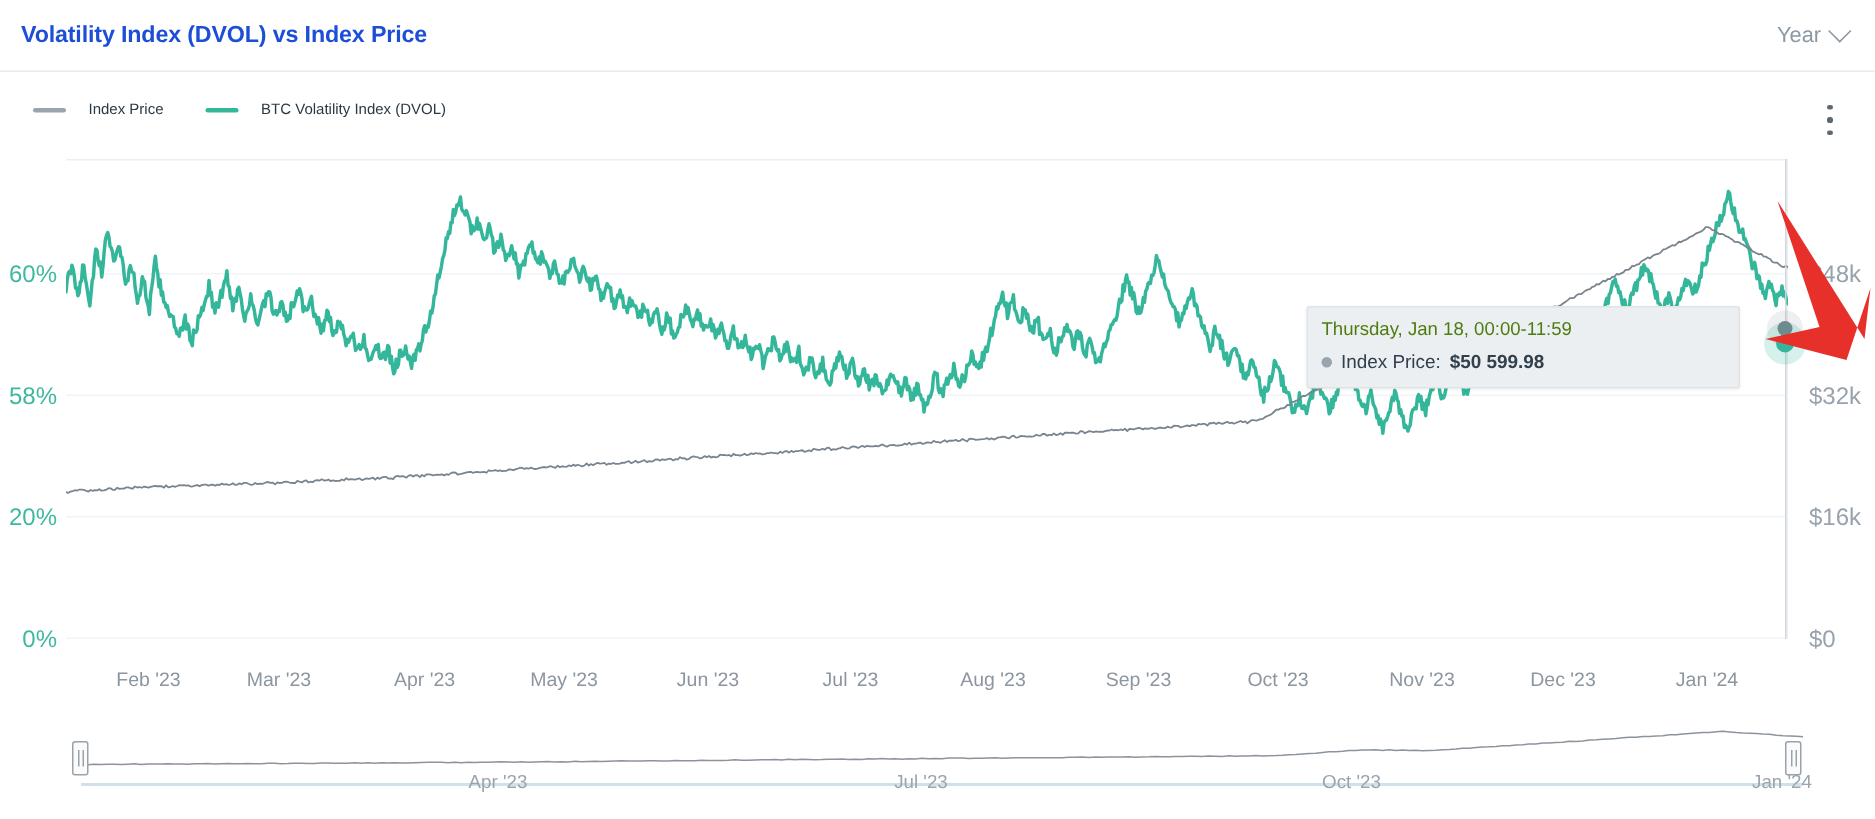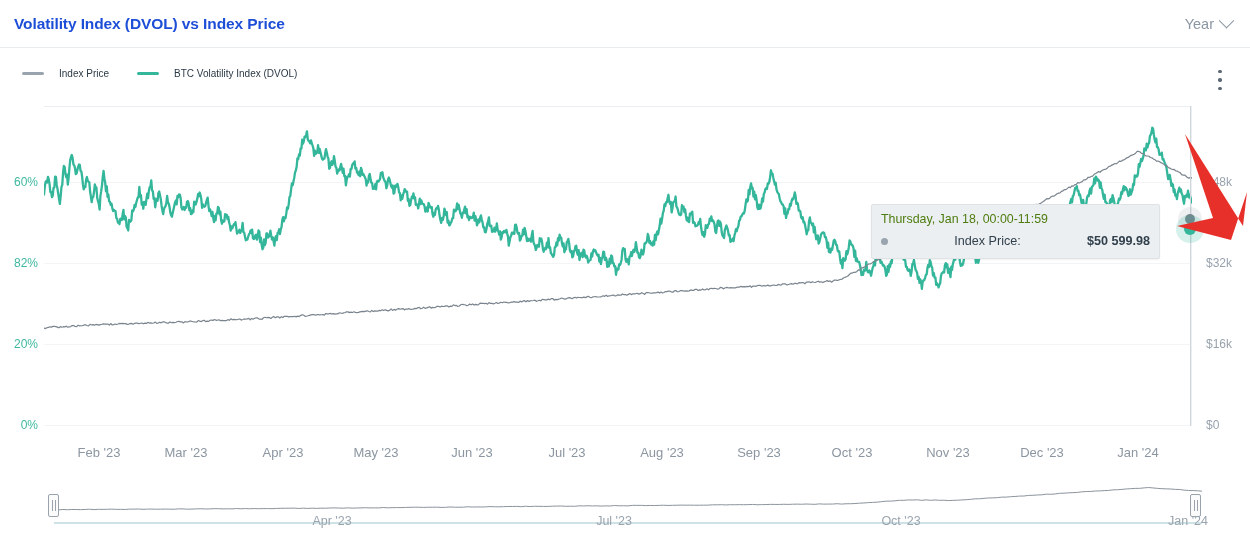--- a/index.html
+++ b/index.html
@@ -75,41 +75,41 @@
     width: 1px; height: 320px; background: #eceff1;
   }
   .gridline {
     position: absolute; left: 0; width: 1148px; height: 1px;
     background: #f2f4f6;
   }
   .chart-svg { position: absolute; left: 0; top: 0; }
 
   
   .ylab-left, .ylab-right, .xlab {
-    position: absolute; font-size: 12px; white-space: nowrap;
+    position: absolute; font-size: 16px; white-space: nowrap;
   }
   .ylab-left  { color: #3fb8a0; text-align: right; }
   .ylab-right { color: #98a2ad; text-align: left; }
   .xlab       { color: #8c96a1; font-size: 13px; text-align: center; }
 
   
   .tooltip {
     position: absolute;
     left: 871px; top: 204px;
     width: 289px;
     background: #eceff1;
     border: 1px solid #dfe3e6;
     border-radius: 2px;
     padding: 6px 9px 8px 9px;
     font-size: 12.6px; color: #31404d;
     line-height: 1.42;
     box-shadow: 0 1px 2px rgba(0,0,0,.06);
   }
   .tt-date { color: #4d7c0f; margin-bottom: 4px; font-size: 12.4px; }
-  .tt-row { display: flex; align-items: center; gap: 6px; white-space: nowrap; justify-content: space-between; }
+  .tt-row { display: flex; align-items: center; gap: 6px; white-space: nowrap; }
   .tt-dot { width: 7px; height: 7px; border-radius: 50%; flex: none; }
   .tt-val { font-weight: bold; }
 
   
   .crosshair {
     position: absolute; left: 1190px; top: 106px;
     width: 1px; height: 320px; background: #cfd6dc;
   }
   .marker-halo {
     position: absolute; border-radius: 50%;
@@ -187,21 +187,21 @@
     <div class="gridline" style="top:157px"></div>
     <div class="gridline" style="top:238px"></div>
     <div class="gridline" style="top:319px"></div>
     <svg class="chart-svg" id="chart-svg" width="1148" height="320">
         <polyline points="0.00,88.60 0.79,80.61 1.59,75.98 2.38,74.88 3.18,76.46 3.97,70.85 4.77,73.46 5.56,78.12 6.36,86.09 7.15,85.83 7.94,91.18 8.74,89.41 9.53,82.00 10.33,81.46 11.12,70.60 11.92,70.87 12.71,78.93 13.51,82.88 14.30,87.99 15.09,93.32 15.89,97.96 16.68,90.01 17.48,80.85 18.27,78.85 19.07,66.60 19.86,59.98 20.66,60.95 21.45,68.00 22.24,71.15 23.04,68.70 23.83,78.68 24.63,71.70 25.42,62.12 26.22,54.13 27.01,50.95 27.81,49.03 28.60,51.91 29.40,58.25 30.19,59.39 30.98,61.92 31.78,68.02 32.57,67.43 33.37,63.97 34.16,60.83 34.96,58.51 35.75,58.76 36.55,64.94 37.34,65.54 38.13,70.53 38.93,78.66 39.72,83.43 40.52,80.97 41.31,81.19 42.11,73.59 42.90,71.02 43.70,74.70 44.49,75.66 45.28,76.13 46.08,85.52 46.87,90.31 47.67,96.21 48.46,91.67 49.26,90.89 50.05,85.77 50.85,78.50 51.64,80.99 52.43,81.66 53.23,91.99 54.02,95.12 54.82,98.02 55.61,103.67 56.41,90.08 57.20,85.19 58.00,79.29 58.79,70.83 59.58,64.86 60.38,72.49 61.17,76.36 61.97,85.29 62.76,80.45 63.56,90.81 64.35,88.62 65.15,95.43 65.94,95.71 66.73,98.95 67.53,97.73 68.32,102.07 69.12,104.96 69.91,103.93 70.71,104.74 71.50,105.07 72.30,111.94 73.09,112.82 73.89,116.48 74.68,116.14 75.47,118.20 76.27,112.91 77.06,112.40 77.86,114.03 78.65,108.11 79.45,103.99 80.24,113.42 81.04,110.01 81.83,111.65 82.62,120.90 83.42,122.14 84.21,124.45 85.01,113.99 85.80,115.82 86.60,115.56 87.39,114.04 88.19,104.44 88.98,105.35 89.77,103.65 90.57,99.01 91.36,101.14 92.16,97.00 92.95,94.23 93.75,91.45 94.54,91.46 95.34,80.98 96.13,90.55 96.92,88.93 97.72,98.66 98.51,96.66 99.31,102.73 100.10,95.89 100.90,97.18 101.69,98.84 102.49,92.67 103.28,87.68 104.07,92.14 104.87,84.95 105.66,81.37 106.46,80.43 107.25,74.43 108.05,84.35 108.84,85.18 109.64,92.81 110.43,91.95 111.22,101.24 112.02,95.10 112.81,92.88 113.61,94.78 114.40,86.94 115.20,85.48 115.99,89.34 116.79,93.16 117.58,99.72 118.38,104.31 119.17,108.13 119.96,103.03 120.76,101.30 121.55,100.05 122.35,97.08 123.14,89.87 123.94,96.31 124.73,97.62 125.53,100.99 126.32,106.34 127.11,109.29 127.91,110.65 128.70,107.09 129.50,103.59 130.29,99.80 131.09,96.33 131.88,94.40 132.68,98.45 133.47,89.90 134.26,91.20 135.06,88.50 135.85,88.57 136.65,92.26 137.44,101.32 138.24,103.47 139.03,102.56 139.83,101.07 140.62,104.00 141.41,101.12 142.21,101.77 143.00,95.81 143.80,95.03 144.59,97.21 145.39,104.41 146.18,102.07 146.98,108.21 147.77,107.77 148.56,104.30 149.36,106.27 150.15,95.77 150.95,95.90 151.74,98.48 152.54,95.71 153.33,92.65 154.13,87.94 154.92,90.25 155.71,86.51 156.51,88.99 157.30,93.12 158.10,101.80 158.89,98.40 159.69,100.32 160.48,100.74 161.28,100.06 162.07,96.81 162.87,93.73 163.66,91.60 164.45,99.38 165.25,105.06 166.04,103.34 166.84,105.62 167.63,110.07 168.43,105.86 169.22,111.69 170.02,116.12 170.81,109.95 171.60,114.46 172.40,107.68 173.19,107.44 173.99,100.87 174.78,101.91 175.58,108.37 176.37,105.68 177.17,114.53 177.96,117.71 178.75,114.52 179.55,115.83 180.34,115.34 181.14,108.14 181.93,109.33 182.73,108.77 183.52,113.19 184.32,110.92 185.11,116.55 185.90,119.29 186.70,124.56 187.49,120.29 188.29,122.33 189.08,120.15 189.88,118.27 190.67,118.71 191.47,116.15 192.26,121.90 193.05,127.62 193.85,126.29 194.64,125.51 195.44,123.76 196.23,126.91 197.03,125.12 197.82,123.68 198.62,116.94 199.41,126.07 200.20,126.70 201.00,130.44 201.79,134.40 202.59,133.29 203.38,133.48 204.18,130.76 204.97,128.30 205.77,127.16 206.56,124.49 207.36,126.95 208.15,123.60 208.94,132.04 209.74,133.04 210.53,132.48 211.33,129.34 212.12,128.77 212.92,133.67 213.71,130.22 214.51,124.36 215.30,125.35 216.09,136.08 216.89,131.53 217.68,138.80 218.48,143.23 219.27,141.79 220.07,133.40 220.86,139.01 221.66,136.81 222.45,127.45 223.24,127.49 224.04,131.53 224.83,130.76 225.63,129.63 226.42,124.67 227.22,129.78 228.01,133.41 228.81,131.44 229.60,135.31 230.39,139.60 231.19,132.10 231.98,130.19 232.78,134.20 233.57,127.18 234.37,126.40 235.16,123.25 235.96,127.99 236.75,123.45 237.54,121.19 238.34,113.69 239.13,111.18 239.93,115.29 240.72,111.45 241.52,112.06 242.31,107.41 243.11,101.38 243.90,102.72 244.69,98.61 245.49,91.22 246.28,90.00 247.08,83.71 247.87,77.39 248.67,79.25 249.46,75.57 250.26,71.69 251.05,66.44 251.84,64.44 252.64,60.78 253.43,52.44 254.23,53.01 255.02,48.53 255.82,49.64 256.61,42.36 257.41,42.57 258.20,33.67 259.00,37.63 259.79,35.37 260.58,30.66 261.38,31.06 262.17,28.85 262.97,25.34 263.76,33.27 264.56,34.77 265.35,35.43 266.15,37.34 266.94,34.39 267.73,37.01 268.53,39.48 269.32,42.18 270.12,49.85 270.91,44.53 271.71,47.92 272.50,47.20 273.30,45.95 274.09,39.25 274.88,46.77 275.68,42.91 276.47,46.25 277.27,49.63 278.06,52.85 278.86,53.75 279.65,52.89 280.45,52.50 281.24,46.85 282.03,43.18 282.83,46.82 283.62,50.74 284.42,52.65 285.21,62.77 286.01,61.83 286.80,56.92 287.60,55.20 288.39,58.90 289.18,57.07 289.98,50.07 290.77,54.91 291.57,60.62 292.36,61.74 293.16,67.62 293.95,65.04 294.75,63.50 295.54,64.41 296.33,61.11 297.13,57.85 297.92,62.10 298.72,66.72 299.51,62.55 300.31,70.08 301.10,69.85 301.90,79.35 302.69,73.95 303.49,70.62 304.28,70.64 305.07,68.09 305.87,70.57 306.66,62.96 307.46,62.98 308.25,59.06 309.05,57.43 309.84,58.09 310.64,55.34 311.43,62.63 312.22,61.92 313.02,66.54 313.81,67.36 314.61,69.13 315.40,65.34 316.20,70.20 316.99,61.82 317.79,64.11 318.58,68.78 319.37,67.99 320.17,69.73 320.96,71.35 321.76,73.45 322.55,79.58 323.35,75.15 324.14,76.45 324.94,69.65 325.73,68.02 326.52,72.61 327.32,76.68 328.11,77.05 328.91,82.88 329.70,82.15 330.50,82.66 331.29,78.04 332.09,83.38 332.88,75.56 333.67,74.78 334.47,75.62 335.26,74.43 336.06,72.99 336.85,66.91 337.65,67.09 338.44,66.25 339.24,71.46 340.03,73.44 340.82,75.21 341.62,76.45 342.41,82.24 343.21,79.64 344.00,73.68 344.80,71.53 345.59,73.61 346.39,77.11 347.18,80.32 347.98,81.79 348.77,79.49 349.56,87.57 350.36,87.00 351.15,79.73 351.95,81.09 352.74,78.64 353.54,78.04 354.33,81.61 355.13,86.60 355.92,87.16 356.71,94.41 357.51,89.36 358.30,92.85 359.10,88.67 359.89,86.06 360.69,83.13 361.48,84.36 362.28,85.91 363.07,85.68 363.86,94.88 364.66,93.09 365.45,99.75 366.25,99.05 367.04,94.41 367.84,90.70 368.63,91.79 369.43,87.36 370.22,92.58 371.01,91.24 371.81,98.79 372.60,98.33 373.40,98.54 374.19,102.45 374.99,98.02 375.78,92.63 376.58,98.14 377.37,94.48 378.16,97.19 378.96,98.07 379.75,98.04 380.55,100.43 381.34,105.62 382.14,104.99 382.93,101.35 383.73,105.48 384.52,96.87 385.31,98.78 386.11,101.35 386.90,101.90 387.70,100.95 388.49,107.70 389.29,110.75 390.08,106.91 390.88,109.04 391.67,103.52 392.47,102.09 393.26,102.47 394.05,99.86 394.85,103.72 395.64,110.02 396.44,114.10 397.23,116.89 398.03,112.00 398.82,113.91 399.62,110.54 400.41,102.63 401.20,105.16 402.00,109.14 402.79,106.11 403.59,116.61 404.38,114.54 405.18,119.40 405.97,118.91 406.77,116.90 407.56,115.51 408.35,112.24 409.15,112.02 409.94,103.60 410.74,104.94 411.53,105.34 412.33,103.25 413.12,97.37 413.92,102.98 414.71,98.99 415.50,102.92 416.30,107.18 417.09,108.78 417.89,111.78 418.68,106.62 419.48,107.14 420.27,103.60 421.07,100.63 421.86,107.33 422.65,103.12 423.45,111.33 424.24,109.85 425.04,114.05 425.83,111.09 426.63,110.98 427.42,112.07 428.22,111.87 429.01,110.75 429.80,106.68 430.60,114.57 431.39,110.25 432.19,113.47 432.98,119.36 433.78,117.13 434.57,113.54 435.37,116.32 436.16,111.60 436.96,109.41 437.75,113.71 438.54,116.36 439.34,121.24 440.13,121.21 440.93,126.14 441.72,126.25 442.52,122.72 443.31,117.73 444.11,115.36 444.90,111.30 445.69,120.01 446.49,119.56 447.28,119.90 448.08,125.85 448.87,123.75 449.67,125.38 450.46,121.72 451.26,125.69 452.05,123.29 452.84,117.50 453.64,123.76 454.43,125.47 455.23,128.64 456.02,125.49 456.82,133.65 457.61,131.38 458.41,126.22 459.20,126.81 459.99,124.87 460.79,125.89 461.58,126.31 462.38,123.83 463.17,127.57 463.97,130.43 464.76,139.70 465.56,135.65 466.35,131.35 467.14,129.72 467.94,126.55 468.73,126.63 469.53,127.73 470.32,127.86 471.12,118.80 471.91,118.62 472.71,121.60 473.50,126.61 474.29,127.82 475.09,127.05 475.88,134.58 476.68,133.32 477.47,130.17 478.27,129.81 479.06,123.60 479.86,128.31 480.65,121.92 481.44,125.27 482.24,129.95 483.03,135.15 483.83,132.53 484.62,134.70 485.42,133.92 486.21,132.78 487.01,135.60 487.80,129.05 488.60,124.84 489.39,135.91 490.18,138.04 490.98,139.84 491.77,143.94 492.57,142.06 493.36,138.83 494.16,139.77 494.95,140.67 495.75,132.25 496.54,135.11 497.33,132.63 498.13,136.53 498.92,142.90 499.72,145.75 500.51,143.39 501.31,141.64 502.10,142.92 502.90,136.64 503.69,141.09 504.48,132.11 505.28,141.79 506.07,141.12 506.87,147.06 507.66,148.12 508.46,149.58 509.25,150.74 510.05,149.00 510.84,141.25 511.63,140.99 512.43,136.45 513.22,139.41 514.02,132.25 514.81,134.71 515.61,128.69 516.40,131.62 517.20,131.71 517.99,137.36 518.78,140.35 519.58,137.45 520.37,146.24 521.17,143.74 521.96,143.32 522.76,136.39 523.55,134.95 524.35,132.87 525.14,137.13 525.93,144.60 526.73,146.35 527.52,144.97 528.32,151.34 529.11,150.24 529.91,145.11 530.70,144.38 531.50,140.20 532.29,139.79 533.09,146.76 533.88,148.86 534.67,144.22 535.47,153.98 536.26,149.81 537.06,147.30 537.85,146.81 538.65,151.15 539.44,143.76 540.24,144.42 541.03,150.00 541.82,151.54 542.62,149.75 543.41,151.75 544.21,156.48 545.00,154.89 545.80,154.36 546.59,153.78 547.39,147.38 548.18,150.55 548.97,145.44 549.77,143.48 550.56,145.07 551.36,144.32 552.15,146.52 552.95,148.56 553.74,149.69 554.54,148.59 555.33,155.67 556.12,151.91 556.92,158.00 557.71,153.16 558.51,151.32 559.30,145.63 560.10,146.02 560.89,153.81 561.69,151.60 562.48,153.33 563.27,160.91 564.07,156.38 564.86,160.43 565.66,152.76 566.45,157.52 567.25,149.45 568.04,150.22 568.84,157.21 569.63,157.22 570.42,160.59 571.22,160.28 572.01,168.73 572.81,162.63 573.60,163.93 574.40,163.30 575.19,158.30 575.99,159.05 576.78,156.79 577.58,153.68 578.37,144.57 579.16,142.19 579.96,143.45 580.75,143.07 581.55,153.43 582.34,155.80 583.14,153.05 583.93,154.34 584.73,158.40 585.52,150.55 586.31,150.35 587.11,146.21 587.90,150.09 588.70,146.31 589.49,143.76 590.29,145.82 591.08,143.95 591.88,136.11 592.67,141.10 593.46,146.89 594.26,146.48 595.05,151.22 595.85,152.13 596.64,149.59 597.44,143.75 598.23,146.50 599.03,148.44 599.82,145.06 600.61,137.36 601.41,137.56 602.20,136.58 603.00,134.82 603.79,128.01 604.59,130.28 605.38,136.87 606.18,135.15 606.97,138.42 607.76,137.24 608.56,139.69 609.35,135.30 610.15,138.69 610.94,128.95 611.74,134.16 612.53,127.86 613.33,125.36 614.12,128.32 614.91,123.76 615.71,119.58 616.50,112.75 617.30,117.62 618.09,112.84 618.89,107.14 619.68,104.84 620.48,98.51 621.27,100.01 622.07,96.10 622.86,96.26 623.65,92.33 624.45,88.78 625.24,95.53 626.04,97.99 626.83,95.94 627.63,106.40 628.42,102.63 629.22,96.34 630.01,95.60 630.80,95.21 631.60,90.52 632.39,100.30 633.19,101.65 633.98,104.16 634.78,107.58 635.57,108.73 636.37,109.19 637.16,108.35 637.95,99.16 638.75,101.99 639.54,100.62 640.34,106.12 641.13,103.42 641.93,109.69 642.72,114.41 643.52,111.67 644.31,115.51 645.10,116.03 645.90,107.59 646.69,108.37 647.49,106.75 648.28,105.59 649.08,116.95 649.87,115.84 650.67,116.97 651.46,120.35 652.25,119.86 653.05,119.56 653.84,118.81 654.64,116.30 655.43,117.43 656.23,113.00 657.02,120.79 657.82,126.17 658.61,129.13 659.40,126.16 660.20,130.81 660.99,127.98 661.79,119.11 662.58,120.62 663.38,121.81 664.17,118.48 664.97,117.88 665.76,112.54 666.56,114.68 667.35,110.33 668.14,115.07 668.94,114.25 669.73,115.84 670.53,118.46 671.32,125.40 672.12,127.02 672.91,120.64 673.71,115.18 674.50,114.48 675.29,119.78 676.09,115.67 676.88,117.83 677.68,125.99 678.47,129.43 679.27,130.69 680.06,131.92 680.86,123.83 681.65,121.62 682.44,119.53 683.24,121.86 684.03,124.88 684.83,129.45 685.62,129.20 686.42,135.77 687.21,135.24 688.01,134.48 688.80,132.51 689.59,135.20 690.39,129.84 691.18,126.74 691.98,123.12 692.77,125.07 693.57,122.03 694.36,120.28 695.16,114.87 695.95,113.96 696.74,110.52 697.54,110.34 698.33,108.47 699.13,107.10 699.92,107.46 700.72,104.58 701.51,98.94 702.31,93.48 703.10,95.72 703.89,94.64 704.69,83.89 705.48,88.26 706.28,80.90 707.07,77.33 707.87,82.22 708.66,82.01 709.46,90.66 710.25,85.62 711.04,93.26 711.84,89.21 712.63,94.25 713.43,101.81 714.22,103.01 715.02,98.61 715.81,102.85 716.61,102.23 717.40,98.62 718.20,92.39 718.99,95.54 719.78,88.02 720.58,86.70 721.37,82.96 722.17,82.16 722.96,83.02 723.76,77.41 724.55,77.69 725.35,75.74 726.14,71.02 726.93,64.28 727.73,67.57 728.52,67.70 729.32,71.90 730.11,75.34 730.91,78.70 731.70,76.71 732.50,83.31 733.29,85.86 734.08,87.08 734.88,88.24 735.67,92.53 736.47,95.31 737.26,96.46 738.06,98.33 738.85,98.54 739.65,100.57 740.44,107.80 741.23,102.46 742.03,111.97 742.82,107.56 743.62,107.47 744.41,102.84 745.21,103.30 746.00,97.92 746.80,99.60 747.59,95.13 748.38,92.61 749.18,93.23 749.97,90.61 750.77,86.49 751.56,89.82 752.36,97.80 753.15,96.59 753.95,98.05 754.74,104.60 755.53,104.34 756.33,105.42 757.12,111.23 757.92,112.62 758.71,111.24 759.51,116.39 760.30,116.02 761.10,119.30 761.89,123.41 762.69,128.34 763.48,124.23 764.27,124.37 765.07,115.00 765.86,111.42 766.66,116.63 767.45,116.98 768.25,119.25 769.04,117.58 769.84,126.38 770.63,120.92 771.42,127.92 772.22,133.28 773.01,129.96 773.81,129.44 774.60,137.59 775.40,135.92 776.19,132.40 776.99,128.70 777.78,127.43 778.57,126.64 779.37,126.37 780.16,127.00 780.96,131.11 781.75,131.01 782.55,134.26 783.34,141.75 784.14,136.74 784.93,145.99 785.72,143.05 786.52,146.64 787.31,142.30 788.11,143.89 788.90,139.58 789.70,134.61 790.49,133.84 791.29,135.30 792.08,138.95 792.87,139.12 793.67,144.49 794.46,145.64 795.26,145.48 796.05,152.25 796.85,157.54 797.64,154.26 798.44,162.13 799.23,152.10 800.02,154.59 800.82,154.65 801.61,153.11 802.41,145.14 803.20,148.31 804.00,145.61 804.79,141.39 805.59,134.39 806.38,135.50 807.18,138.51 807.97,138.62 808.76,139.95 809.56,142.44 810.35,150.83 811.15,144.66 811.94,154.86 812.74,152.31 813.53,155.68 814.33,155.74 815.12,155.78 815.91,158.98 816.71,163.34 817.50,169.19 818.30,166.46 819.09,168.86 819.89,163.57 820.68,164.78 821.48,164.11 822.27,155.88 823.06,163.48 823.86,166.23 824.65,166.43 825.45,164.54 826.24,165.88 827.04,169.73 827.83,165.77 828.63,161.95 829.42,159.77 830.21,155.84 831.01,159.34 831.80,149.67 832.60,153.04 833.39,147.23 834.19,143.45 834.98,149.39 835.78,151.74 836.57,156.77 837.36,155.46 838.16,157.40 838.95,159.58 839.75,159.28 840.54,160.63 841.34,163.79 842.13,169.81 842.93,168.55 843.72,160.25 844.51,165.81 845.31,158.53 846.10,160.95 846.90,155.53 847.69,157.19 848.49,149.12 849.28,148.62 850.08,146.53 850.87,144.91 851.67,141.36 852.46,138.64 853.25,141.16 854.05,132.61 854.84,133.65 855.64,139.85 856.43,138.22 857.23,147.12 858.02,143.40 858.82,146.00 859.61,153.72 860.40,153.47 861.20,154.48 861.99,160.91 862.79,160.90 863.58,163.87 864.38,164.93 865.17,163.49 865.97,164.44 866.76,169.83 867.55,165.56 868.35,158.07 869.14,157.55 869.94,153.91 870.73,158.96 871.53,163.54 872.32,164.87 873.12,166.85 873.91,172.73 874.70,170.86 875.50,176.78 876.29,173.26 877.09,175.78 877.88,182.85 878.68,175.92 879.47,174.38 880.27,174.11 881.06,171.89 881.85,169.00 882.65,168.38 883.44,162.07 884.24,158.84 885.03,161.02 885.83,154.23 886.62,156.04 887.42,160.28 888.21,161.81 889.00,169.58 889.80,167.03 890.59,171.52 891.39,171.31 892.18,178.95 892.98,177.37 893.77,178.73 894.57,181.39 895.36,179.00 896.16,177.31 896.95,170.22 897.74,167.24 898.54,166.94 899.33,165.70 900.13,166.48 900.92,159.12 901.72,157.07 902.51,161.46 903.31,158.33 904.10,166.88 904.89,162.61 905.69,166.33 906.48,171.13 907.28,160.63 908.07,163.86 908.87,157.97 909.66,155.15 910.46,152.11 911.25,153.76 912.04,148.73 912.84,144.91 913.63,146.15 914.43,147.92 915.22,150.24 916.02,156.24 916.81,159.89 917.61,157.89 918.40,159.22 919.19,157.17 919.99,152.93 920.78,145.87 921.58,145.78 922.37,141.04 923.17,140.55 923.96,139.36 924.76,135.41 925.55,138.74 926.34,139.21 927.14,139.22 927.93,146.35 928.73,143.62 929.52,151.14 930.32,144.77 931.11,150.32 931.91,156.79 932.70,154.15 933.49,154.29 934.29,156.88 935.08,153.02 935.88,150.89 936.67,148.47 937.47,149.12 938.26,140.93 939.06,139.21 939.85,143.85 940.64,138.58 941.44,132.05 942.23,133.06 943.03,127.99 943.82,126.49 944.62,123.48 945.41,123.75 946.21,122.28 947.00,125.99 947.80,133.99 948.59,135.46 949.38,131.79 950.18,133.63 950.97,139.57 951.77,139.04 952.56,142.31 953.36,149.15 954.15,141.32 954.95,144.20 955.74,139.82 956.53,139.84 957.33,138.49 958.12,133.71 958.92,127.27 959.71,130.70 960.51,130.73 961.30,128.54 962.10,124.11 962.89,115.90 963.68,119.91 964.48,116.76 965.27,113.65 966.07,118.83 966.86,114.02 967.66,120.23 968.45,126.08 969.25,126.95 970.04,126.17 970.83,124.42 971.63,126.78 972.42,136.46 973.22,137.67 974.01,141.95 974.81,136.34 975.60,144.60 976.40,141.98 977.19,146.14 977.98,141.81 978.78,138.69 979.57,142.26 980.37,141.57 981.16,139.15 981.96,135.32 982.75,131.40 983.55,130.17 984.34,124.55 985.13,122.54 985.93,128.49 986.72,124.99 987.52,132.61 988.31,130.45 989.11,131.29 989.90,130.22 990.70,128.75 991.49,132.04 992.29,129.47 993.08,128.37 993.87,122.81 994.67,124.01 995.46,116.87 996.26,113.22 997.05,109.74 997.85,111.56 998.64,118.69 999.44,118.58 1000.23,124.68 1001.02,120.71 1001.82,118.35 1002.61,116.69 1003.41,117.96 1004.20,111.63 1005.00,114.83 1005.79,112.38 1006.59,110.92 1007.38,109.36 1008.17,107.23 1008.97,105.39 1009.76,100.31 1010.56,109.65 1011.35,105.71 1012.15,109.03 1012.94,116.22 1013.74,114.93 1014.53,114.19 1015.32,115.60 1016.12,125.60 1016.91,128.39 1017.71,124.28 1018.50,120.87 1019.30,114.51 1020.09,119.81 1020.89,111.30 1021.68,110.28 1022.47,107.57 1023.27,110.52 1024.06,100.86 1024.86,99.20 1025.65,99.72 1026.45,95.54 1027.24,92.86 1028.04,96.31 1028.83,90.17 1029.62,89.23 1030.42,85.46 1031.21,81.85 1032.01,81.95 1032.80,80.10 1033.60,84.83 1034.39,84.71 1035.19,89.19 1035.98,88.39 1036.78,92.50 1037.57,96.96 1038.36,97.23 1039.16,93.88 1039.95,99.63 1040.75,103.94 1041.54,100.13 1042.34,97.30 1043.13,91.12 1043.93,89.35 1044.72,90.16 1045.51,84.80 1046.31,82.52 1047.10,87.68 1047.90,80.73 1048.69,80.33 1049.49,78.81 1050.28,72.38 1051.08,77.29 1051.87,70.54 1052.66,72.13 1053.46,74.55 1054.25,73.54 1055.05,74.89 1055.84,81.74 1056.64,76.45 1057.43,82.21 1058.23,83.71 1059.02,88.47 1059.81,92.81 1060.61,88.57 1061.40,96.05 1062.20,96.22 1062.99,97.57 1063.79,101.81 1064.58,99.52 1065.38,99.38 1066.17,94.17 1066.96,92.86 1067.76,96.18 1068.55,89.09 1069.35,92.03 1070.14,95.39 1070.94,100.93 1071.73,101.52 1072.53,103.27 1073.32,98.35 1074.11,97.00 1074.91,92.65 1075.70,93.85 1076.50,91.83 1077.29,86.25 1078.09,87.83 1078.88,83.54 1079.68,80.22 1080.47,84.34 1081.27,81.11 1082.06,81.93 1082.85,83.43 1083.65,86.48 1084.44,89.98 1085.24,89.22 1086.03,83.28 1086.83,88.65 1087.62,86.24 1088.42,83.94 1089.21,77.81 1090.00,78.94 1090.80,69.28 1091.59,71.09 1092.39,69.77 1093.18,70.29 1093.98,67.68 1094.77,58.12 1095.57,60.90 1096.36,56.87 1097.15,52.79 1097.95,55.15 1098.74,52.72 1099.54,49.64 1100.33,42.44 1101.13,43.47 1101.92,44.35 1102.72,37.59 1103.51,41.46 1104.30,38.07 1105.10,37.16 1105.89,30.15 1106.69,28.80 1107.48,26.45 1108.28,21.59 1109.07,22.74 1109.87,28.72 1110.66,33.62 1111.45,36.43 1112.25,32.65 1113.04,41.08 1113.84,41.05 1114.63,43.49 1115.43,48.85 1116.22,47.70 1117.02,48.87 1117.81,46.70 1118.60,53.48 1119.40,52.98 1120.19,55.43 1120.99,57.43 1121.78,58.94 1122.58,62.30 1123.37,67.83 1124.17,73.15 1124.96,72.36 1125.76,68.88 1126.55,73.11 1127.34,79.80 1128.14,77.59 1128.93,78.61 1129.73,86.14 1130.52,83.45 1131.32,89.48 1132.11,88.64 1132.91,93.08 1133.70,87.48 1134.49,84.68 1135.29,81.68 1136.08,85.61 1136.88,83.49 1137.67,87.46 1138.47,88.94 1139.26,93.91 1140.06,97.74 1140.85,90.12 1141.64,91.28 1142.44,88.97 1143.23,90.26 1144.03,84.64 1144.82,91.41 1145.62,88.59 1146.41,91.18 1147.21,94.83 1148,96.53" fill="none" stroke="#34b69b" stroke-width="2.3" stroke-linejoin="round" stroke-linecap="round"></polyline>
         <polyline points="0.00,222.10 1.48,222.60 2.97,221.70 4.45,221.39 5.93,220.81 7.42,221.13 8.90,220.37 10.38,220.42 11.87,220.58 13.35,221.16 14.83,221.78 16.32,220.66 17.80,221.21 19.28,220.71 20.76,220.94 22.25,220.14 23.73,221.15 25.21,220.96 26.70,220.58 28.18,219.54 29.66,219.51 31.15,220.50 32.63,220.62 34.11,219.16 35.60,219.93 37.08,219.76 38.56,219.74 40.05,218.97 41.53,218.93 43.01,219.50 44.50,219.82 45.98,218.32 47.46,219.00 48.95,218.67 50.43,219.17 51.91,218.46 53.40,218.66 54.88,219.12 56.36,218.57 57.84,218.28 59.33,217.91 60.81,218.16 62.29,218.16 63.78,218.10 65.26,219.11 66.74,217.54 68.23,218.94 69.71,218.66 71.19,218.00 72.68,218.53 74.16,217.98 75.64,217.39 77.13,217.59 78.61,217.36 80.09,217.69 81.58,217.53 83.06,218.39 84.54,218.26 86.03,217.68 87.51,217.34 88.99,218.22 90.48,217.41 91.96,217.06 93.44,217.13 94.93,217.80 96.41,217.24 97.89,217.05 99.37,217.82 100.86,217.12 102.34,217.41 103.82,216.41 105.31,217.05 106.79,216.81 108.27,217.28 109.76,217.02 111.24,216.11 112.72,217.29 114.21,217.11 115.69,216.22 117.17,216.84 118.66,215.89 120.14,215.93 121.62,216.49 123.11,217.20 124.59,217.09 126.07,215.97 127.56,216.72 129.04,216.35 130.52,216.65 132.01,216.20 133.49,215.51 134.97,215.35 136.45,215.86 137.94,215.78 139.42,216.92 140.90,215.62 142.39,216.01 143.87,215.97 145.35,215.22 146.84,215.14 148.32,215.49 149.80,215.96 151.29,216.00 152.77,216.14 154.25,214.55 155.74,215.15 157.22,215.59 158.70,214.64 160.19,214.27 161.67,215.68 163.15,215.17 164.64,215.36 166.12,214.23 167.60,214.13 169.09,214.38 170.57,213.51 172.05,214.32 173.53,214.20 175.02,213.74 176.50,214.77 177.98,214.31 179.47,214.66 180.95,214.65 182.43,214.57 183.92,213.67 185.40,214.31 186.88,212.76 188.37,213.79 189.85,213.38 191.33,213.55 192.82,213.74 194.30,213.26 195.78,212.97 197.27,214.08 198.75,213.55 200.23,212.95 201.72,213.28 203.20,212.87 204.68,212.37 206.17,213.80 207.65,212.43 209.13,213.24 210.61,212.27 212.10,211.91 213.58,211.97 215.06,213.13 216.55,212.98 218.03,213.44 219.51,211.76 221.00,211.30 222.48,211.75 223.96,211.44 225.45,211.62 226.93,212.45 228.41,211.07 229.90,210.70 231.38,211.74 232.86,210.88 234.35,210.77 235.83,212.07 237.31,210.67 238.80,211.54 240.28,210.31 241.76,210.23 243.25,210.39 244.73,210.88 246.21,210.57 247.70,210.48 249.18,210.55 250.66,210.24 252.14,210.88 253.63,210.15 255.11,210.57 256.59,209.42 258.08,208.90 259.56,209.02 261.04,210.34 262.53,210.12 264.01,209.76 265.49,209.34 266.98,208.89 268.46,208.68 269.94,208.53 271.43,209.30 272.91,208.69 274.39,208.61 275.88,208.96 277.36,208.73 278.84,208.57 280.33,209.17 281.81,207.51 283.29,207.87 284.78,207.78 286.26,207.36 287.74,208.03 289.22,207.60 290.71,208.10 292.19,207.88 293.67,207.88 295.16,206.93 296.64,207.01 298.12,207.47 299.61,206.87 301.09,206.47 302.57,205.83 304.06,205.85 305.54,206.64 307.02,206.08 308.51,206.47 309.99,205.79 311.47,206.37 312.96,206.67 314.44,206.39 315.92,205.88 317.41,205.55 318.89,205.34 320.37,205.68 321.86,205.09 323.34,204.82 324.82,205.49 326.30,205.87 327.79,204.43 329.27,205.52 330.75,204.84 332.24,205.15 333.72,205.22 335.20,204.31 336.69,204.78 338.17,203.77 339.65,204.58 341.14,203.82 342.62,204.33 344.10,204.87 345.59,204.35 347.07,202.90 348.55,204.40 350.04,203.37 351.52,204.14 353.00,203.19 354.49,202.61 355.97,203.13 357.45,202.89 358.94,202.56 360.42,203.88 361.90,203.02 363.39,203.20 364.87,202.68 366.35,203.28 367.83,203.28 369.32,203.08 370.80,202.41 372.28,202.60 373.77,201.83 375.25,201.41 376.73,202.80 378.22,202.25 379.70,201.22 381.18,202.37 382.67,201.93 384.15,201.33 385.63,200.73 387.12,202.09 388.60,201.40 390.08,201.76 391.57,201.39 393.05,200.27 394.53,200.33 396.02,201.05 397.50,200.18 398.98,200.51 400.47,200.41 401.95,199.83 403.43,199.97 404.91,200.95 406.40,200.06 407.88,200.30 409.36,198.81 410.85,199.55 412.33,199.36 413.81,200.44 415.30,199.99 416.78,198.71 418.26,198.23 419.75,198.57 421.23,198.77 422.71,199.65 424.20,199.21 425.68,198.09 427.16,198.78 428.65,197.97 430.13,199.03 431.61,198.42 433.10,198.90 434.58,198.64 436.06,197.14 437.55,197.45 439.03,197.22 440.51,197.67 441.99,197.27 443.48,198.21 444.96,196.58 446.44,197.41 447.93,197.35 449.41,197.82 450.89,197.29 452.38,196.52 453.86,197.44 455.34,197.08 456.83,196.20 458.31,196.73 459.79,196.00 461.28,196.42 462.76,196.34 464.24,196.94 465.73,196.75 467.21,196.14 468.69,196.11 470.18,195.67 471.66,196.09 473.14,196.05 474.63,196.46 476.11,195.12 477.59,195.93 479.07,194.95 480.56,194.69 482.04,195.77 483.52,194.56 485.01,195.38 486.49,194.69 487.97,194.75 489.46,194.48 490.94,194.17 492.42,195.31 493.91,194.79 495.39,194.22 496.87,194.83 498.36,193.27 499.84,193.57 501.32,193.94 502.81,193.86 504.29,193.16 505.77,193.80 507.26,192.62 508.74,192.50 510.22,194.12 511.71,193.39 513.19,193.81 514.67,193.11 516.16,192.74 517.64,191.99 519.12,192.52 520.60,193.10 522.09,192.96 523.57,191.98 525.05,191.59 526.54,191.91 528.02,192.68 529.50,191.85 530.99,191.28 532.47,192.05 533.95,191.26 535.44,191.51 536.92,191.56 538.40,191.59 539.89,191.18 541.37,191.63 542.85,190.91 544.34,190.28 545.82,191.24 547.30,191.75 548.79,190.95 550.27,190.74 551.75,190.60 553.24,191.02 554.72,190.99 556.20,190.88 557.68,190.60 559.17,189.68 560.65,190.43 562.13,189.07 563.62,190.46 565.10,189.82 566.58,189.75 568.07,189.33 569.55,189.01 571.03,189.96 572.52,189.58 574.00,188.87 575.48,189.07 576.97,189.26 578.45,187.93 579.93,188.69 581.42,188.68 582.90,189.22 584.38,188.38 585.87,187.51 587.35,188.63 588.83,187.75 590.32,187.83 591.80,187.69 593.28,187.27 594.76,188.12 596.25,187.70 597.73,186.67 599.21,187.55 600.70,188.35 602.18,186.63 603.66,186.51 605.15,186.77 606.63,187.26 608.11,187.09 609.60,186.90 611.08,186.80 612.56,186.58 614.05,186.08 615.53,187.06 617.01,186.09 618.50,187.06 619.98,186.44 621.46,185.59 622.95,185.56 624.43,185.04 625.91,185.22 627.40,185.88 628.88,186.28 630.36,184.94 631.84,184.49 633.33,185.73 634.81,185.54 636.29,184.64 637.78,184.70 639.26,184.84 640.74,185.14 642.23,184.95 643.71,185.06 645.19,184.87 646.68,183.93 648.16,184.32 649.64,184.43 651.13,183.30 652.61,183.32 654.09,184.47 655.58,183.85 657.06,184.13 658.54,182.91 660.03,184.00 661.51,183.68 662.99,182.77 664.48,183.84 665.96,182.50 667.44,182.39 668.93,182.56 670.41,182.36 671.89,182.51 673.37,183.03 674.86,182.85 676.34,181.41 677.82,181.56 679.31,182.87 680.79,182.05 682.27,181.43 683.76,181.69 685.24,182.03 686.72,181.57 688.21,181.91 689.69,181.73 691.17,181.94 692.66,181.37 694.14,181.01 695.62,181.03 697.11,180.34 698.59,180.87 700.07,180.60 701.56,180.85 703.04,180.32 704.52,180.77 706.01,179.76 707.49,181.35 708.97,180.00 710.45,180.14 711.94,180.30 713.42,179.67 714.90,179.29 716.39,179.46 717.87,180.27 719.35,179.58 720.84,179.83 722.32,179.78 723.80,179.14 725.29,179.84 726.77,179.84 728.25,179.22 729.74,179.01 731.22,179.44 732.70,179.48 734.19,178.44 735.67,178.88 737.15,179.03 738.64,177.83 740.12,177.91 741.60,177.96 743.09,178.98 744.57,178.51 746.05,178.05 747.53,177.59 749.02,178.25 750.50,177.42 751.98,177.47 753.47,177.92 754.95,176.64 756.43,176.86 757.92,176.60 759.40,176.63 760.88,177.77 762.37,176.09 763.85,176.16 765.33,175.76 766.82,176.74 768.30,175.72 769.78,176.26 771.27,176.50 772.75,175.75 774.23,175.22 775.72,176.11 777.20,175.73 778.68,176.46 780.17,175.83 781.65,175.29 783.13,174.64 784.61,175.52 786.10,174.91 787.58,176.19 789.06,175.01 790.55,174.08 792.03,174.14 793.51,174.50 795.00,173.91 796.48,173.45 797.96,173.23 799.45,172.05 800.93,171.32 802.41,170.75 803.90,169.95 805.38,168.51 806.86,167.17 808.35,167.08 809.83,166.23 811.31,166.28 812.80,165.63 814.28,163.94 815.76,164.10 817.25,161.95 818.73,161.86 820.21,161.09 821.70,160.68 823.18,158.89 824.66,157.93 826.14,158.01 827.63,157.16 829.11,155.87 830.59,155.51 832.08,154.61 833.56,154.15 835.04,153.08 836.53,153.14 838.01,150.98 839.49,150.87 840.98,149.36 842.46,148.85 843.94,148.80 845.43,147.90 846.91,146.26 848.39,146.40 849.88,145.72 851.36,144.93 852.84,143.55 854.33,143.82 855.81,143.82 857.29,143.90 858.78,144.67 860.26,144.79 861.74,144.73 863.22,144.14 864.71,145.03 866.19,145.65 867.67,146.09 869.16,145.01 870.64,145.36 872.12,144.93 873.61,145.24 875.09,145.85 876.57,145.57 878.06,146.19 879.54,145.94 881.02,145.07 882.51,145.64 883.99,146.64 885.47,147.33 886.96,146.26 888.44,145.74 889.92,145.64 891.41,145.48 892.89,146.56 894.37,147.30 895.86,147.38 897.34,147.05 898.82,146.61 900.30,144.88 901.79,144.92 903.27,143.72 904.75,143.56 906.24,143.00 907.72,141.82 909.20,141.79 910.69,141.15 912.17,141.54 913.65,139.61 915.14,139.51 916.62,138.72 918.10,136.94 919.59,136.20 921.07,136.67 922.55,135.20 924.04,134.78 925.52,133.51 927.00,132.76 928.49,131.87 929.97,131.04 931.45,130.46 932.94,130.06 934.42,128.83 935.90,128.65 937.39,127.49 938.87,127.57 940.35,125.83 941.83,126.00 943.32,124.53 944.80,123.00 946.28,123.07 947.77,121.85 949.25,121.48 950.73,120.87 952.22,119.62 953.70,119.60 955.18,118.72 956.67,118.19 958.15,116.46 959.63,116.01 961.12,115.75 962.60,113.79 964.08,113.71 965.57,113.38 967.05,112.86 968.53,111.47 970.02,110.68 971.50,110.12 972.98,109.00 974.47,107.95 975.95,107.91 977.43,107.35 978.91,106.21 980.40,104.90 981.88,104.11 983.36,104.11 984.85,102.98 986.33,102.19 987.81,101.05 989.30,99.91 990.78,99.77 992.26,98.23 993.75,98.61 995.23,97.99 996.71,97.35 998.20,96.15 999.68,95.26 1001.16,94.07 1002.65,92.72 1004.13,92.80 1005.61,92.45 1007.10,90.69 1008.58,90.06 1010.06,90.12 1011.55,88.94 1013.03,87.72 1014.51,87.09 1015.99,86.82 1017.48,85.30 1018.96,84.87 1020.44,83.50 1021.93,83.65 1023.41,82.39 1024.89,81.15 1026.38,81.59 1027.86,79.86 1029.34,80.08 1030.83,78.67 1032.31,78.41 1033.79,76.66 1035.28,77.02 1036.76,76.25 1038.24,75.58 1039.73,73.89 1041.21,73.96 1042.69,73.07 1044.18,71.25 1045.66,71.41 1047.14,70.38 1048.63,70.16 1050.11,68.32 1051.59,67.54 1053.07,66.63 1054.56,65.59 1056.04,66.28 1057.52,64.78 1059.01,63.90 1060.49,63.45 1061.97,63.07 1063.46,61.94 1064.94,60.30 1066.42,60.04 1067.91,59.12 1069.39,58.39 1070.87,57.49 1072.36,57.78 1073.84,56.61 1075.32,55.17 1076.81,55.38 1078.29,54.39 1079.77,53.92 1081.26,53.04 1082.74,51.84 1084.22,51.44 1085.71,50.34 1087.19,49.37 1088.67,48.90 1090.16,48.28 1091.64,47.22 1093.12,45.47 1094.60,45.40 1096.09,46.02 1097.57,47.42 1099.05,47.55 1100.54,48.87 1102.02,50.02 1103.50,49.98 1104.99,50.22 1106.47,51.46 1107.95,51.86 1109.44,52.92 1110.92,53.69 1112.40,55.19 1113.89,55.20 1115.37,55.52 1116.85,56.65 1118.34,57.29 1119.82,58.38 1121.30,59.53 1122.79,59.50 1124.27,61.54 1125.75,62.13 1127.24,62.96 1128.72,63.55 1130.20,63.31 1131.68,64.96 1133.17,65.09 1134.65,65.99 1136.13,66.64 1137.62,68.66 1139.10,69.13 1140.58,69.05 1142.07,70.23 1143.55,71.62 1145.03,72.12 1146.52,71.22 1148,72.15" fill="none" stroke="#7a848e" stroke-width="1.2" stroke-linejoin="round" stroke-linecap="round"></polyline>
       </svg>
   </div>
 
   <div class="ylab-left" style="left:0px; top:175px; width:38px;">60%</div>
-  <div class="ylab-left" style="left:0px; top:256px; width:38px;">82%</div>
+  <div class="ylab-left" style="left:0px; top:256px; width:38px;">58%</div>
   <div class="ylab-left" style="left:0px; top:337px; width:38px;">20%</div>
   <div class="ylab-left" style="left:0px; top:418px; width:38px;">0%</div>
 
   <div class="ylab-right" style="left:1206px; top:175px;">$48k</div>
   <div class="ylab-right" style="left:1206px; top:256px;">$32k</div>
   <div class="ylab-right" style="left:1206px; top:337px;">$16k</div>
   <div class="ylab-right" style="left:1206px; top:418px;">$0</div>
 
   <div class="xlab" style="left:59px;  top:445px; width:80px;">Feb '23</div>
   <div class="xlab" style="left:146px; top:445px; width:80px;">Mar '23</div>

